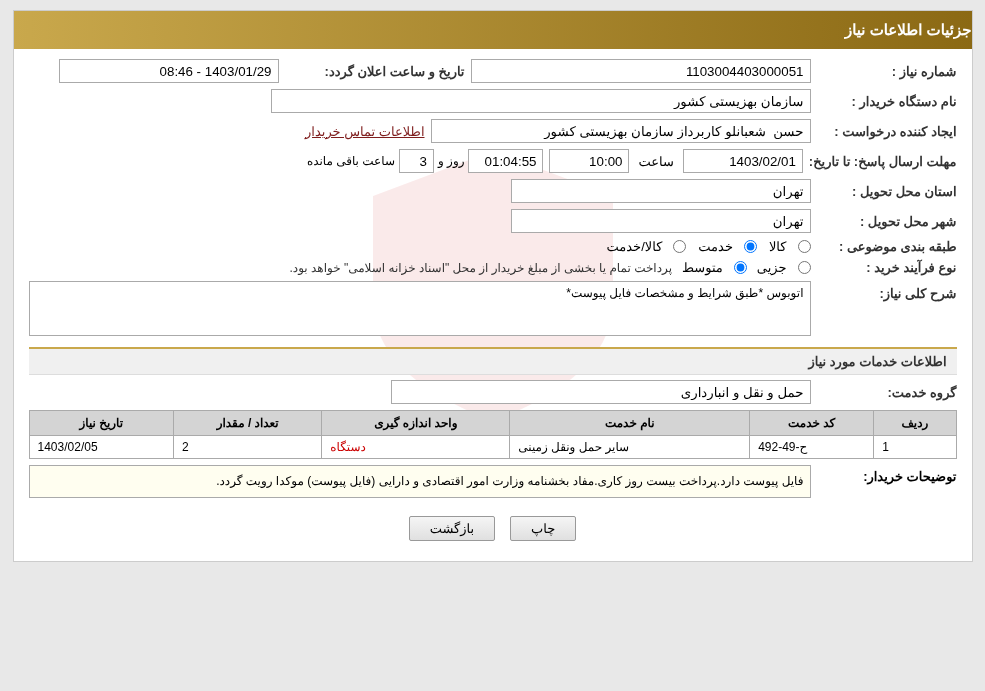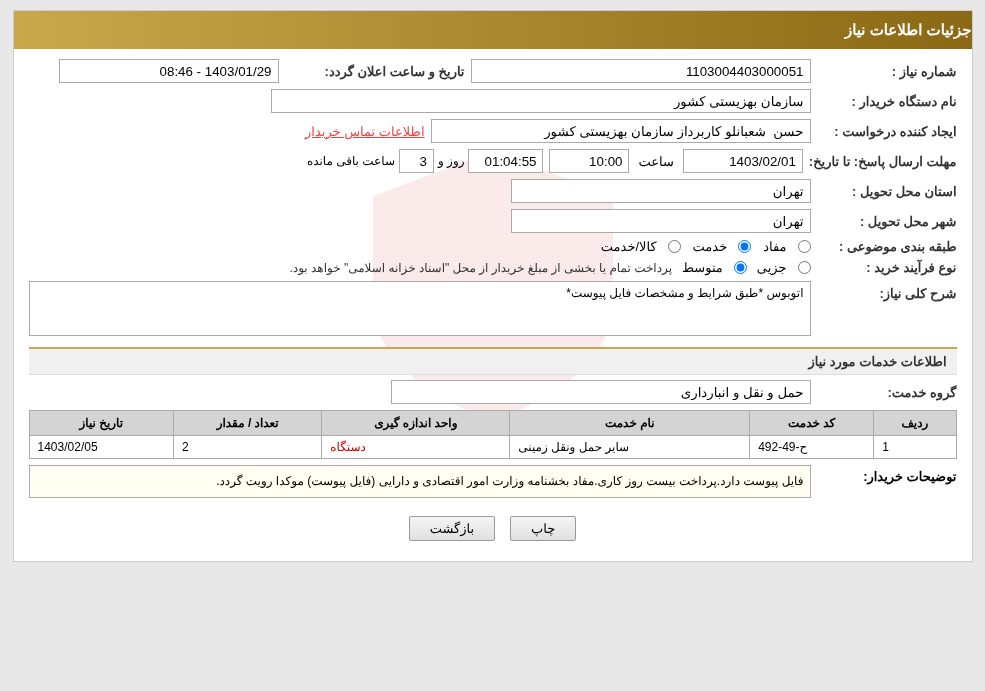--- a/index.html
+++ b/index.html
@@ -44,21 +44,21 @@
       border: 1px solid #aaa;
       padding: 3px 6px;
       background: #fff;
       height: 24px;
     }
     .input-lg { width: 340px; }
     .input-md { width: 220px; }
     .input-sm { width: 120px; }
     .input-xs { width: 80px; }
     .link-blue {
-      color: #ef4444;
+      color: #7f1d1d;
       text-decoration: underline;
       cursor: pointer;
       margin-left: 24px;
     }
     .section-title {
       background: #f0f0f0;
       border-top: 2px solid #c9a84c;
       border-bottom: 1px solid #ddd;
       padding: 5px 10px;
       font-weight: bold;
@@ -238,21 +238,21 @@
     <div class="form-row">
       <span class="label">شهر محل تحویل :</span>
       <input class="input-field" style="width: 300px;" type="text" readonly="" value="تهران">
     </div>
 
     <div class="form-row">
       <span class="label">طبقه بندی موضوعی :</span>
       <div class="radio-group">
         <div class="radio-item">
           <input type="radio" name="category" style="">
-          <span>مفاد</span>
+          <span>کالا</span>
         </div>
         <div class="radio-item">
           <input type="radio" name="category" checked="" style="">
           <span>خدمت</span>
         </div>
         <div class="radio-item">
           <input type="radio" name="category" style="">
           <span>کالا/خدمت</span>
         </div>
       </div>

